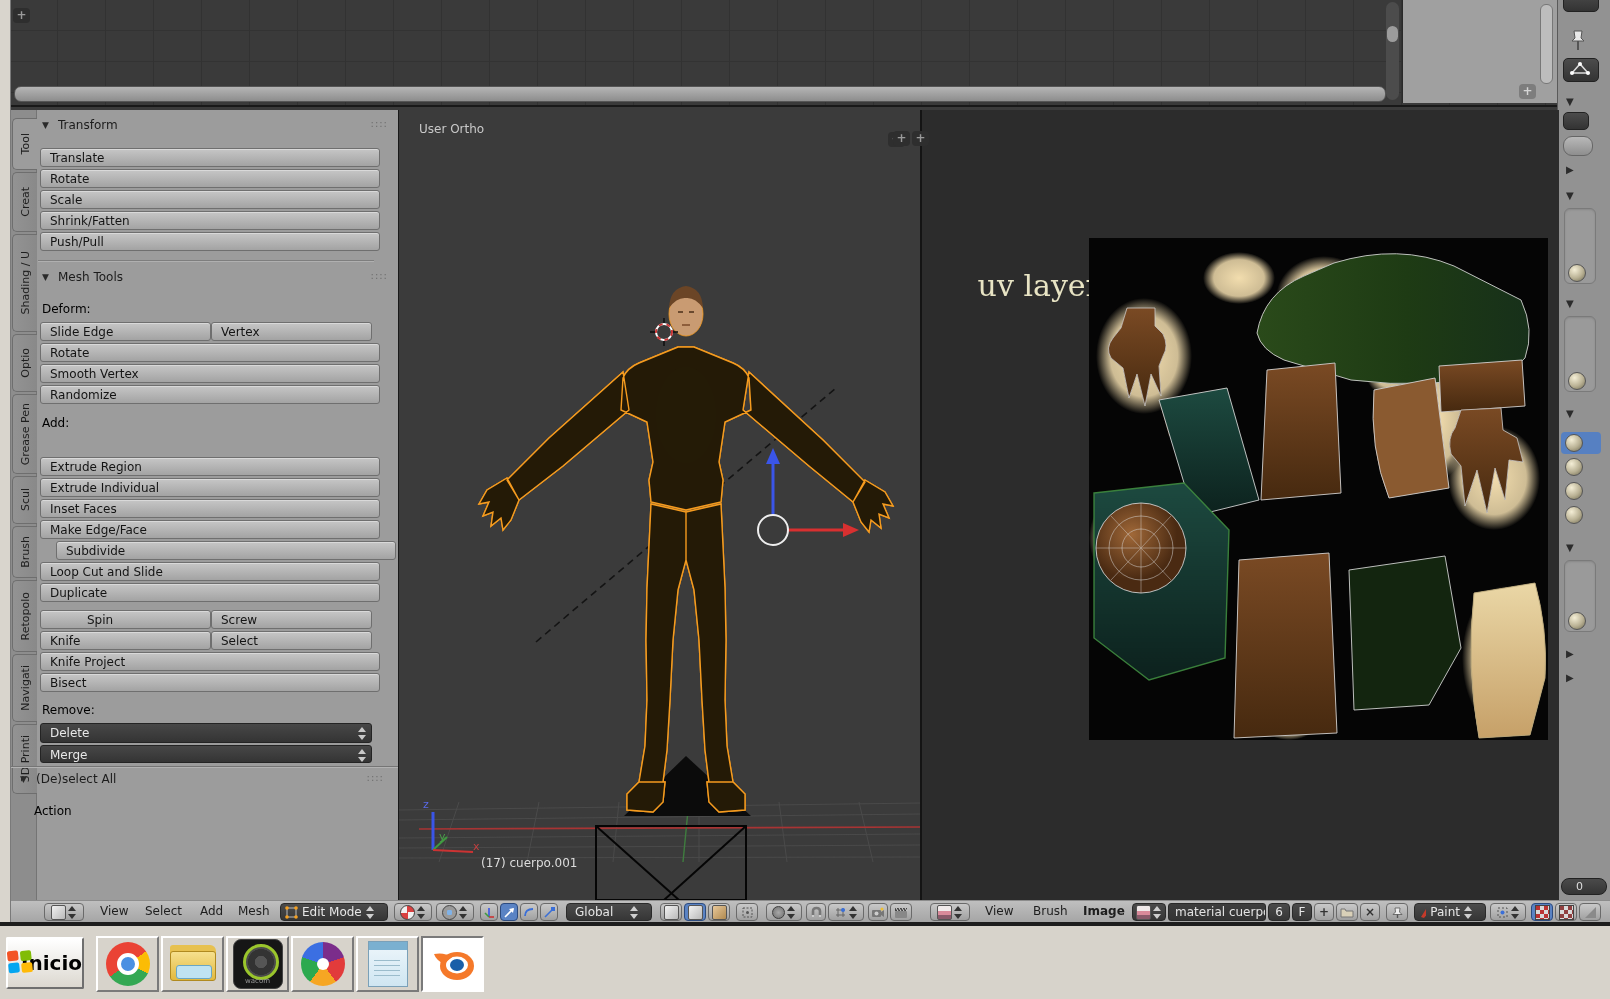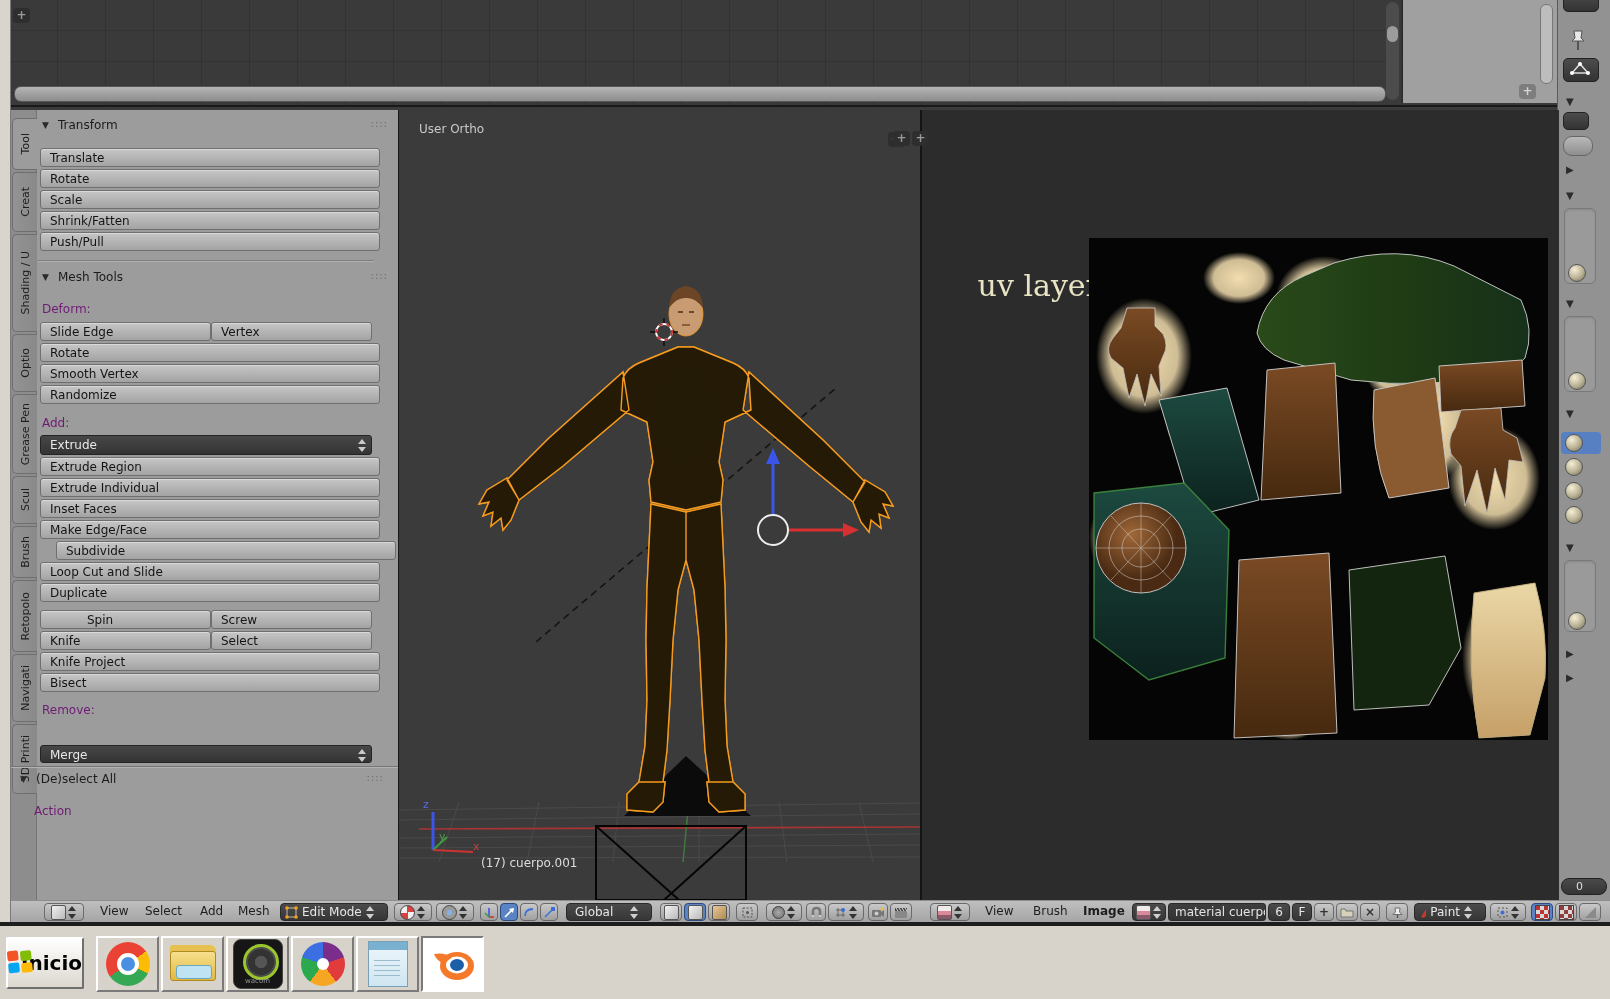--- a/index.html
+++ b/index.html
@@ -54,21 +54,21 @@
      color:#141414;line-height:18px;padding-left:9px;box-sizing:border-box;}
   .tbtn.cell-l{width:171px;}
   .tbtn.cell-r{left:201px;width:161px;}
   .tdd{left:30px;width:332px;height:20px;border-radius:3px;border:1px solid #242424;
      background:linear-gradient(#474747,#343434);color:#e8e8e8;line-height:19px;
      padding-left:9px;box-sizing:border-box;}
   .spin{position:absolute;right:4px;top:3px;width:9px;height:13px;}
   .spin i{position:absolute;left:0;width:0;height:0;border-left:4px solid transparent;border-right:4px solid transparent;}
   .spin .up{top:0;border-bottom:5px solid #c9c9c9;}
   .spin .dn{bottom:0;border-top:5px solid #c9c9c9;}
-  .plabel{left:32px;color:#701a75;}
+  .plabel{left:32px;color:#000000;}
   .sep{left:28px;width:336px;height:1px;background:#7e7e7e;box-shadow:0 1px 0 #b0b0b0;}
   
   #viewport{left:398px;top:110px;width:522px;height:790px;background:#3b3b3b;border-left:1px solid #191919;}
   .vp-label{color:#c9c9c9;}
   .obj-label{color:#dcdcdc;}
   
   .ed-header{height:22px;background:linear-gradient(#bfbfbf,#a4a4a4);border-top:1px solid #8c8c8c;
      border-bottom:1px solid #6c6c6c;}
   #vp-header{left:10px;top:900px;width:910px;}
   #uv-header{left:920px;top:900px;width:690px;}
@@ -241,41 +241,41 @@
       <span class="ph-title">Mesh Tools</span>
       <span class="ph-grip">::::</span>
     </div>
     <div class="plabel abs" style="top:192px;">Deform:</div>
     <div class="tbtn cell-l abs" style="top:212px;">Slide Edge</div>
     <div class="tbtn cell-r abs" style="top:212px;">Vertex</div>
     <div class="tbtn abs" style="top:233px;">Rotate</div>
     <div class="tbtn abs" style="top:254px;">Smooth Vertex</div>
     <div class="tbtn abs" style="top:275px;">Randomize</div>
     <div class="plabel abs" style="top:306px;">Add:</div>
-    <div class="tdd abs" style="top:325px;">
-      <span>Extrude</span>
-      <span class="spin">
-          <i class="up"></i>
-          <i class="dn"></i>
-        </span>
-    </div>
     <div class="tbtn abs" style="top:347px;">Extrude Region</div>
     <div class="tbtn abs" style="top:368px;">Extrude Individual</div>
     <div class="tbtn abs" style="top:389px;">Inset Faces</div>
     <div class="tbtn abs" style="top:410px;">Make Edge/Face</div>
     <div class="tbtn abs" style="top:431px;margin-left:16px;">Subdivide</div>
     <div class="tbtn abs" style="top:452px;">Loop Cut and Slide</div>
     <div class="tbtn abs" style="top:473px;">Duplicate</div>
     <div class="tbtn cell-l abs" style="top:500px;padding-left:46px;">Spin</div>
     <div class="tbtn cell-r abs" style="top:500px;">Screw</div>
     <div class="tbtn cell-l abs" style="top:521px;">Knife</div>
     <div class="tbtn cell-r abs" style="top:521px;">Select</div>
     <div class="tbtn abs" style="top:542px;">Knife Project</div>
     <div class="tbtn abs" style="top:563px;">Bisect</div>
     <div class="plabel abs" style="top:593px;">Remove:</div>
+    <div class="tdd abs" style="top:613px;">
+      <span>Delete</span>
+      <span class="spin">
+          <i class="up"></i>
+          <i class="dn"></i>
+        </span>
+    </div>
     <div class="tdd abs" style="top:635px;height:18px;">
       <span>Merge</span>
       <span class="spin">
           <i class="up"></i>
           <i class="dn"></i>
         </span>
     </div>
 
     <div class="abs" style="left:0;top:656px;width:390px;height:1px;background:#757575;box-shadow:0 1px 0 #b2b2b2;"></div>
     <div class="panel-header abs" style="top:662px;left:4px;width:382px;">

